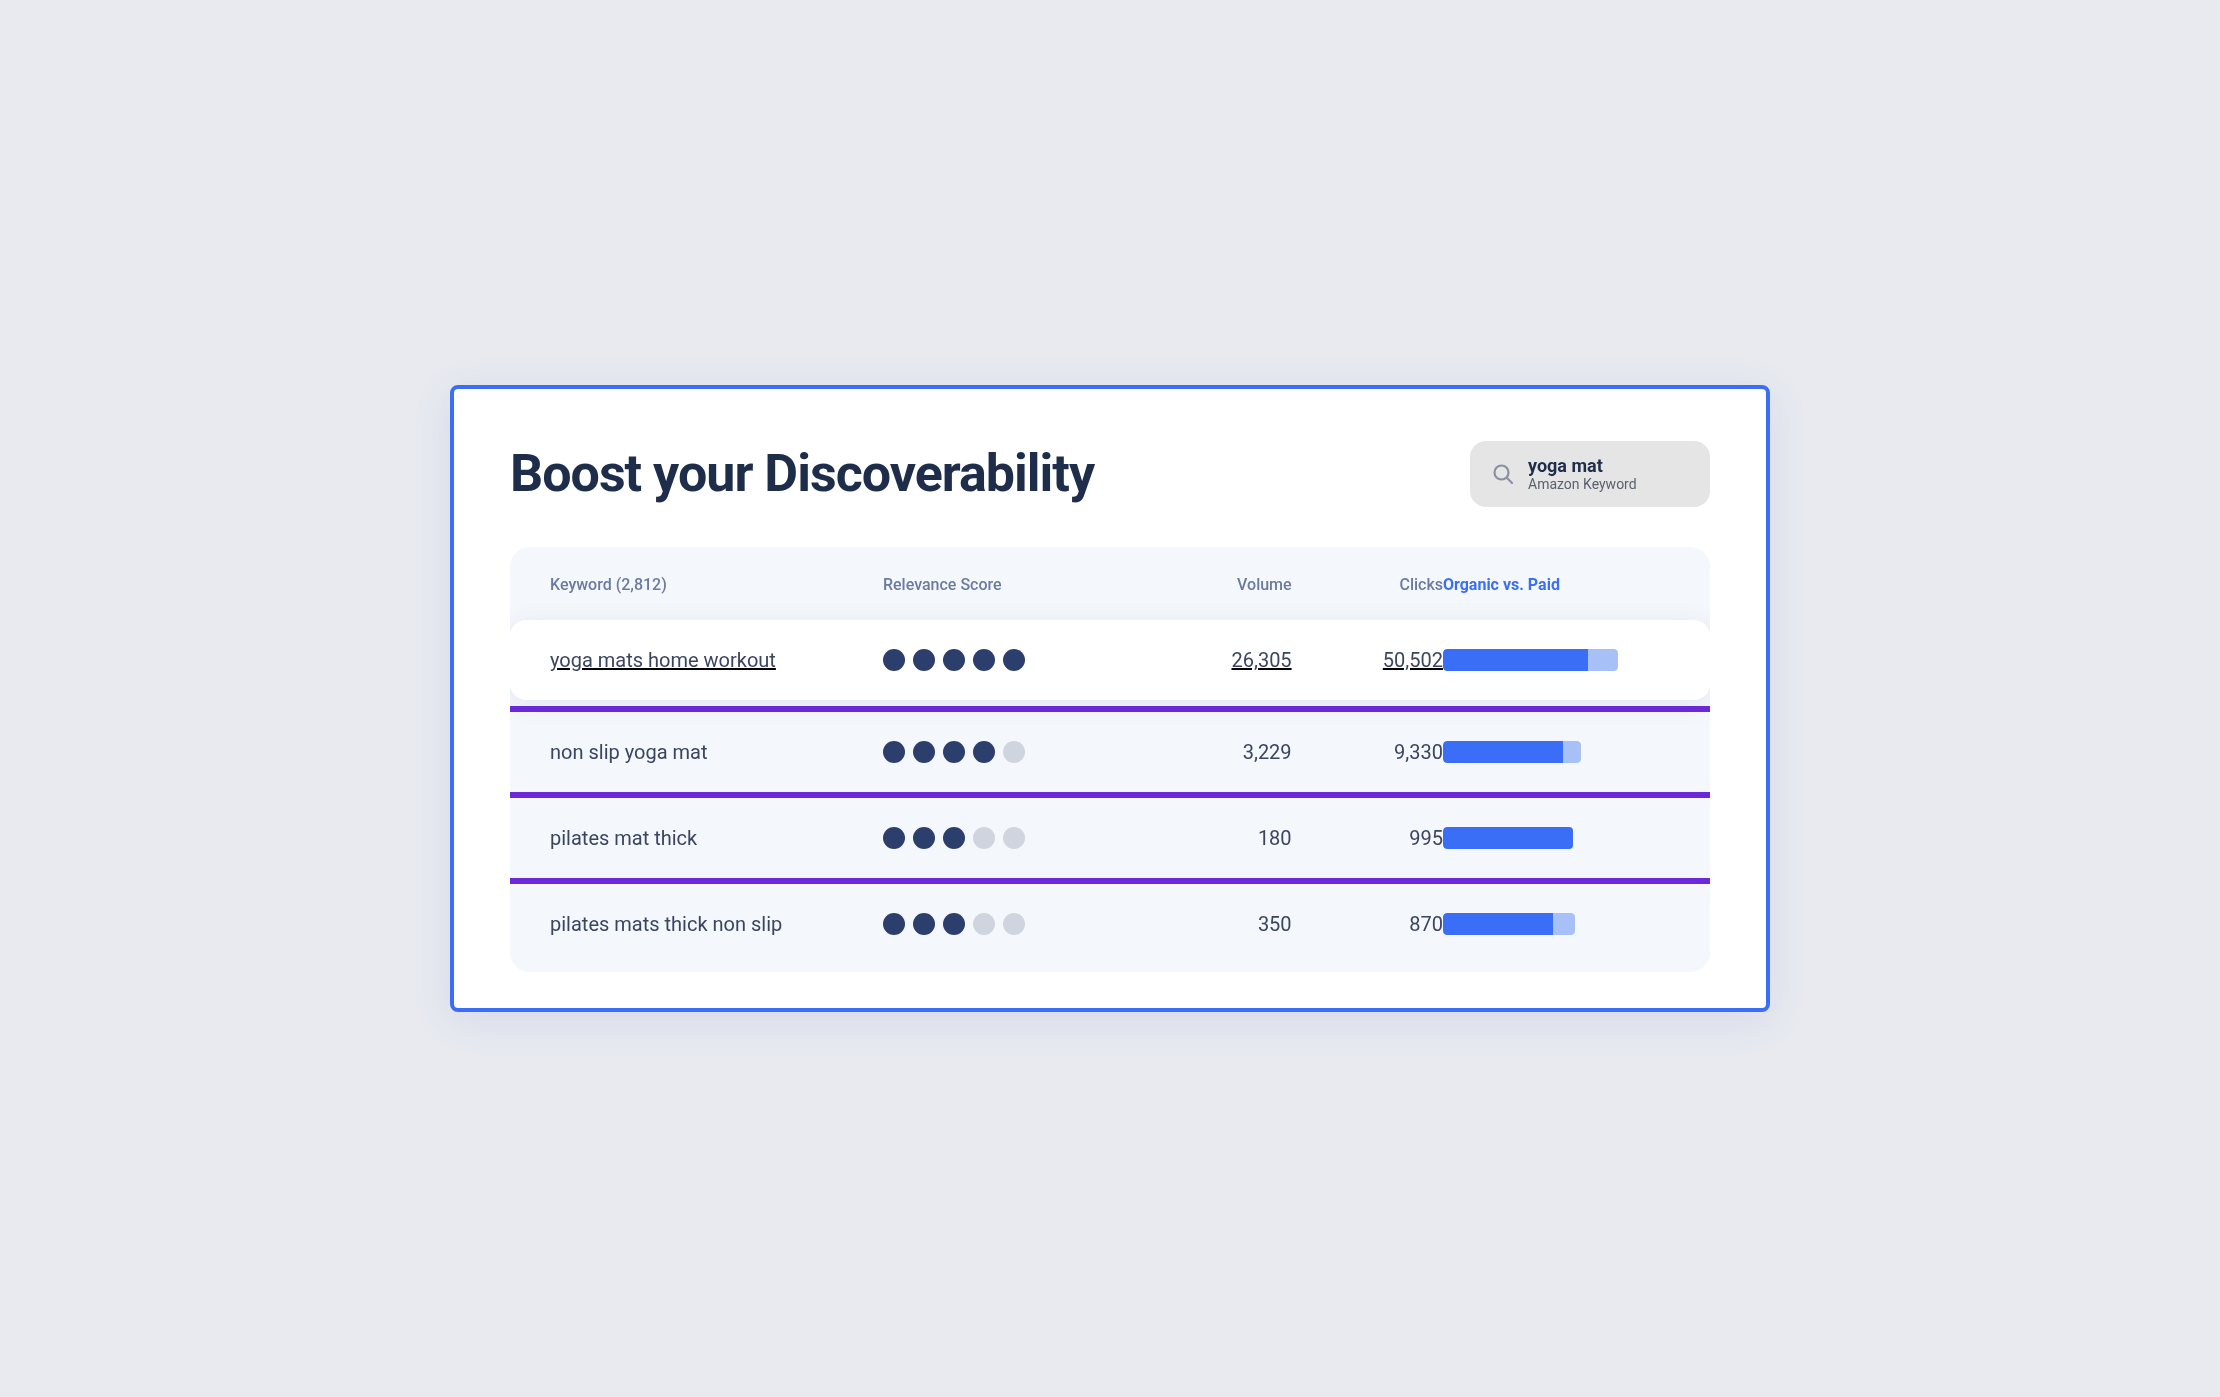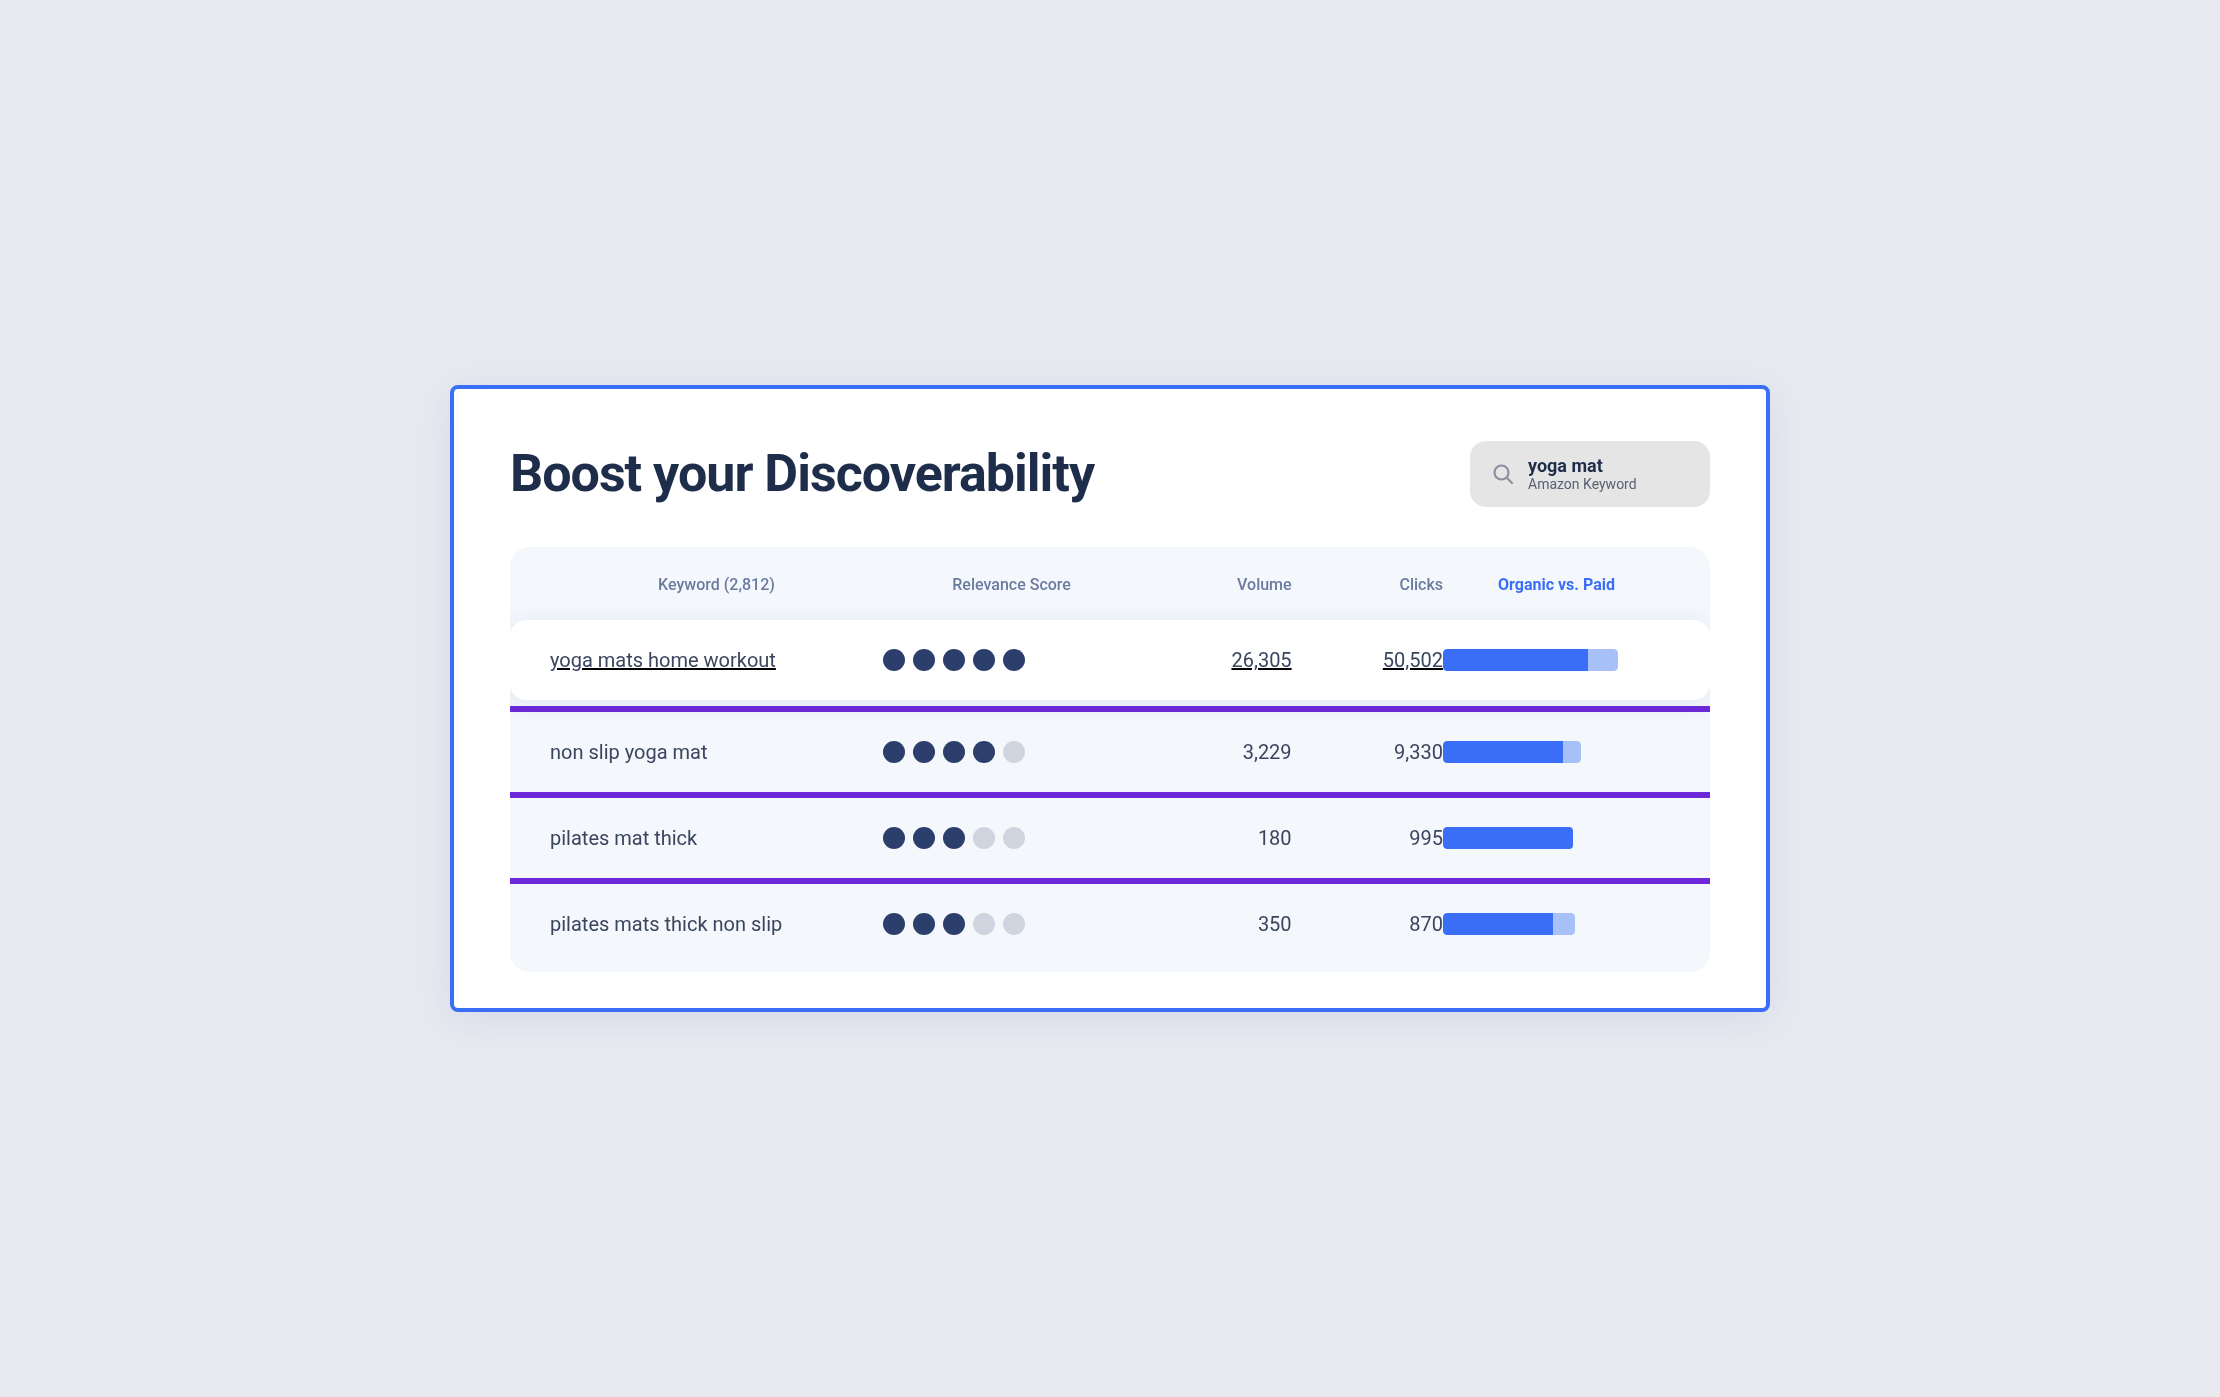--- a/index.html
+++ b/index.html
@@ -84,21 +84,21 @@
       display: grid;
       grid-template-columns: 2.2fr 1.7fr 1fr 1fr 1.5fr;
       padding: 28px 40px 20px 40px;
       border-bottom: none;
     }
 
     .col-header {
       font-size: 16px;
       font-weight: 500;
       color: #6b7ba0;
-      text-align: center;
+      text-align: left;
     }
 
     .col-header.right {
       text-align: right;
     }
 
     .col-header.organic {
       color: #3b6ef6;
       font-weight: 700;
     }

